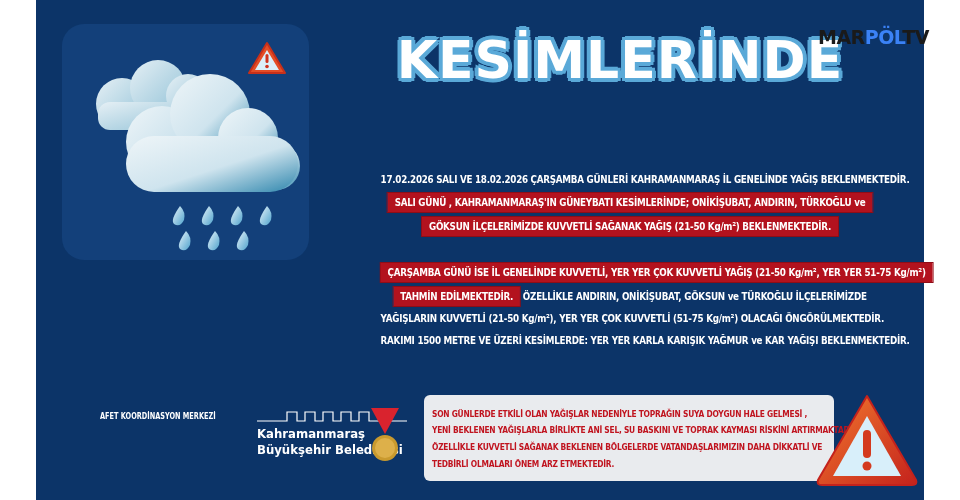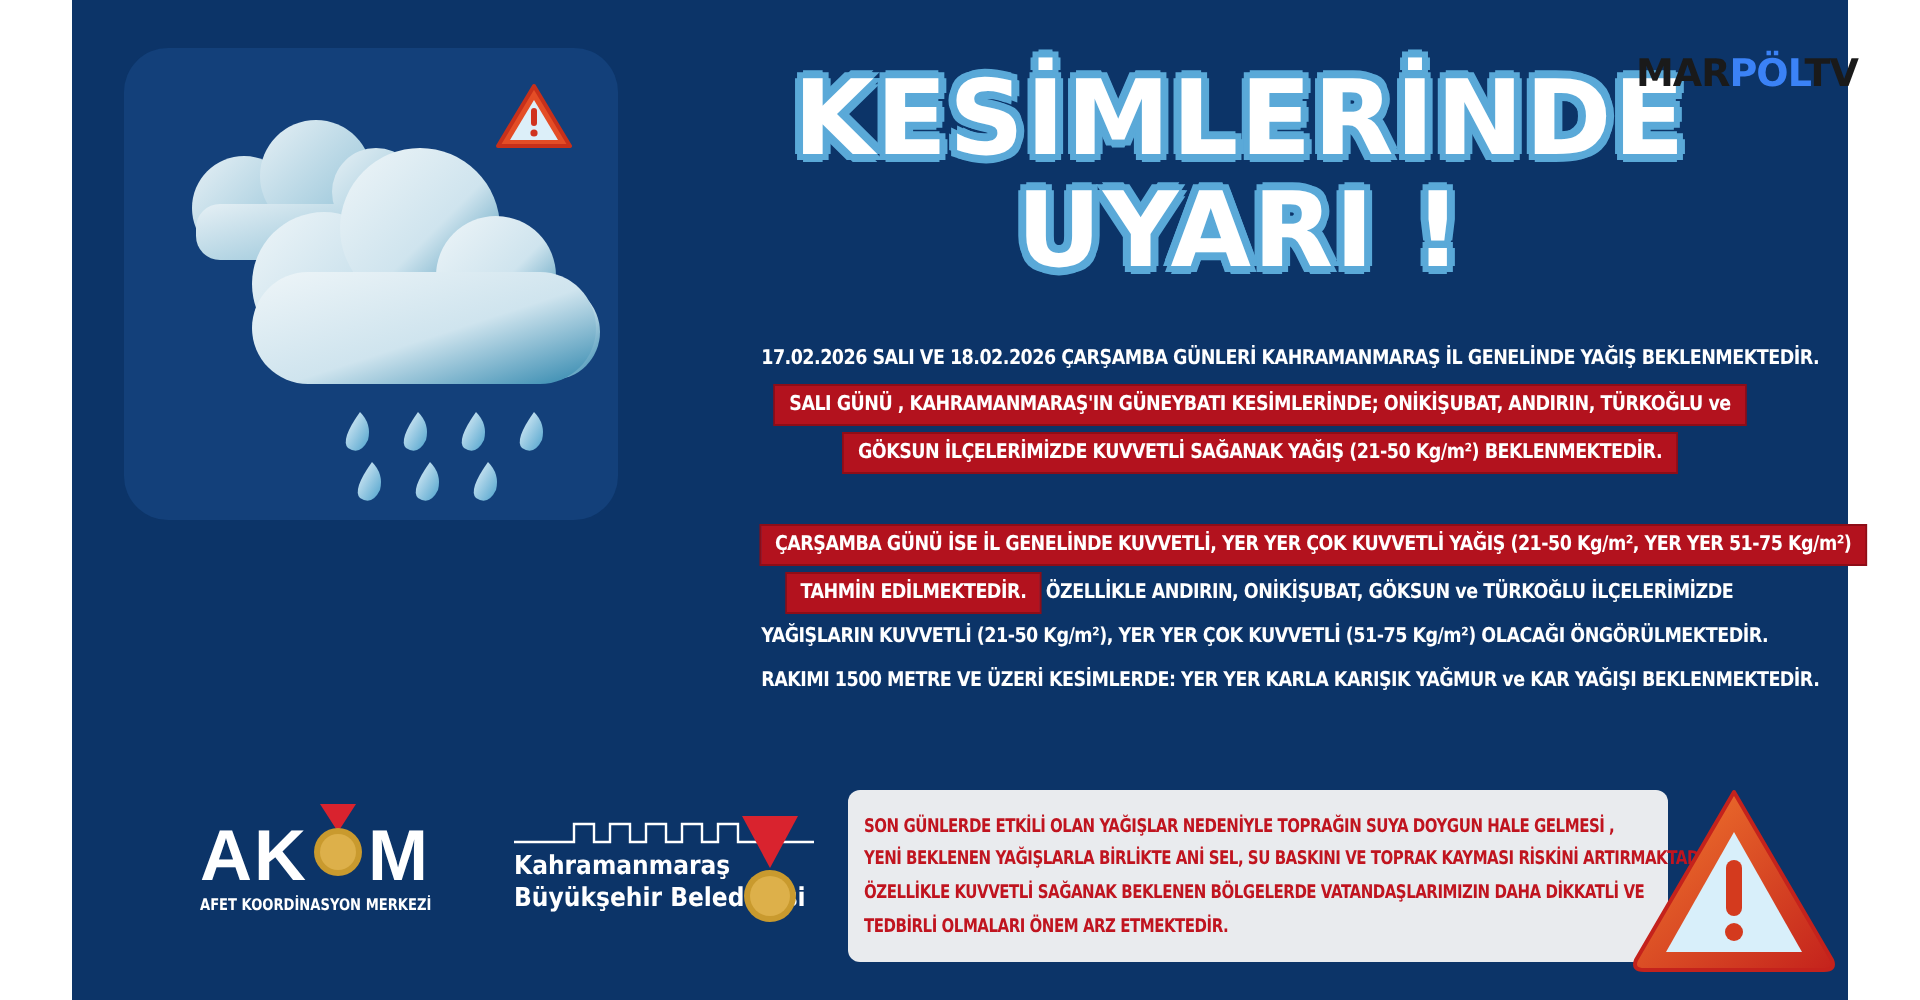--- a/index.html
+++ b/index.html
@@ -75,21 +75,20 @@
 
 <svg style="position:absolute;left:247px;top:41px;" width="40" height="34" viewBox="0 0 40 34">
   <path d="M20 2 L38 32 L2 32 Z" fill="#e44d26" stroke="#c7301a" stroke-width="2" stroke-linejoin="round"></path>
   <path d="M20 9 L32 29 L8 29 Z" fill="#dceff9"></path>
   <rect x="18.5" y="13" width="3" height="9" rx="1.5" fill="#d0331f"></rect>
   <circle cx="20" cy="25.5" r="1.8" fill="#d0331f"></circle>
 </svg>
 
 <div class="title">
   <div>KESİMLERİNDE</div>
-  <div>UYARI !</div>
 </div>
 
 <div class="brand">
   <span class="w">MAR</span><span class="r">PÖL</span><span class="w">TV</span>
 </div>
 
 <div class="txt" style="top:174px;">17.02.2026 SALI VE 18.02.2026 ÇARŞAMBA GÜNLERİ KAHRAMANMARAŞ İL GENELİNDE YAĞIŞ BEKLENMEKTEDİR.</div>
 
 <div class="txt" style="top:197px;">
   <span class="hl">SALI GÜNÜ , KAHRAMANMARAŞ'IN GÜNEYBATI KESİMLERİNDE; ONİKİŞUBAT, ANDIRIN, TÜRKOĞLU ve</span>
@@ -120,29 +119,20 @@
       <stop offset="1" stop-color="#c4221c"></stop>
     </linearGradient>
   </defs>
   <path d="M55 6 L104 90 Q106 95 100 95 L10 95 Q4 95 6 90 Z" fill="url(#tg)" stroke="#c4221c" stroke-width="2" stroke-linejoin="round"></path>
   <path d="M55 26 L89 86 L21 86 Z" fill="#d8effa"></path>
   <rect x="51" y="40" width="8" height="28" rx="4" fill="#d43a1e"></rect>
   <circle cx="55" cy="76" r="4.5" fill="#d43a1e"></circle>
 </svg>
 
 <div class="akom">
-  <div class="akom-big">
-    <span>AK</span><span style="display:inline-block;width:30px;height:28px;position:relative;vertical-align:-2px;">
-      <svg width="30" height="40" viewBox="0 0 30 40" style="position:absolute;left:0;top:-12px;">
-        <path d="M6 0 L24 0 L15 14 Z" fill="#d9232e"></path>
-        <circle cx="15" cy="24" r="12" fill="#c99a2e"></circle>
-        <circle cx="15" cy="24" r="9" fill="#ddb04a"></circle>
-      </svg>
-    </span><span>M</span>
-  </div>
   <div class="akom-sub">AFET KOORDİNASYON MERKEZİ</div>
 </div>
 
 <div class="kbb">
   <svg width="150" height="12" viewBox="0 0 150 12" style="display:block;margin-bottom:4px;">
     <path d="M0 11 H30 V2 H40 V11 H48 V2 H58 V11 H66 V2 H76 V11 H84 V2 H94 V11 H102 V2 H112 V11 H150" stroke="#ffffff" stroke-width="1.2" fill="none"></path>
   </svg>
   <div class="kbb-l">Kahramanmaraş</div>
   <div class="kbb-l">Büyükşehir Belediyesi</div>
   <svg style="position:absolute;left:112px;top:-2px;" width="32" height="58" viewBox="0 0 32 58">

